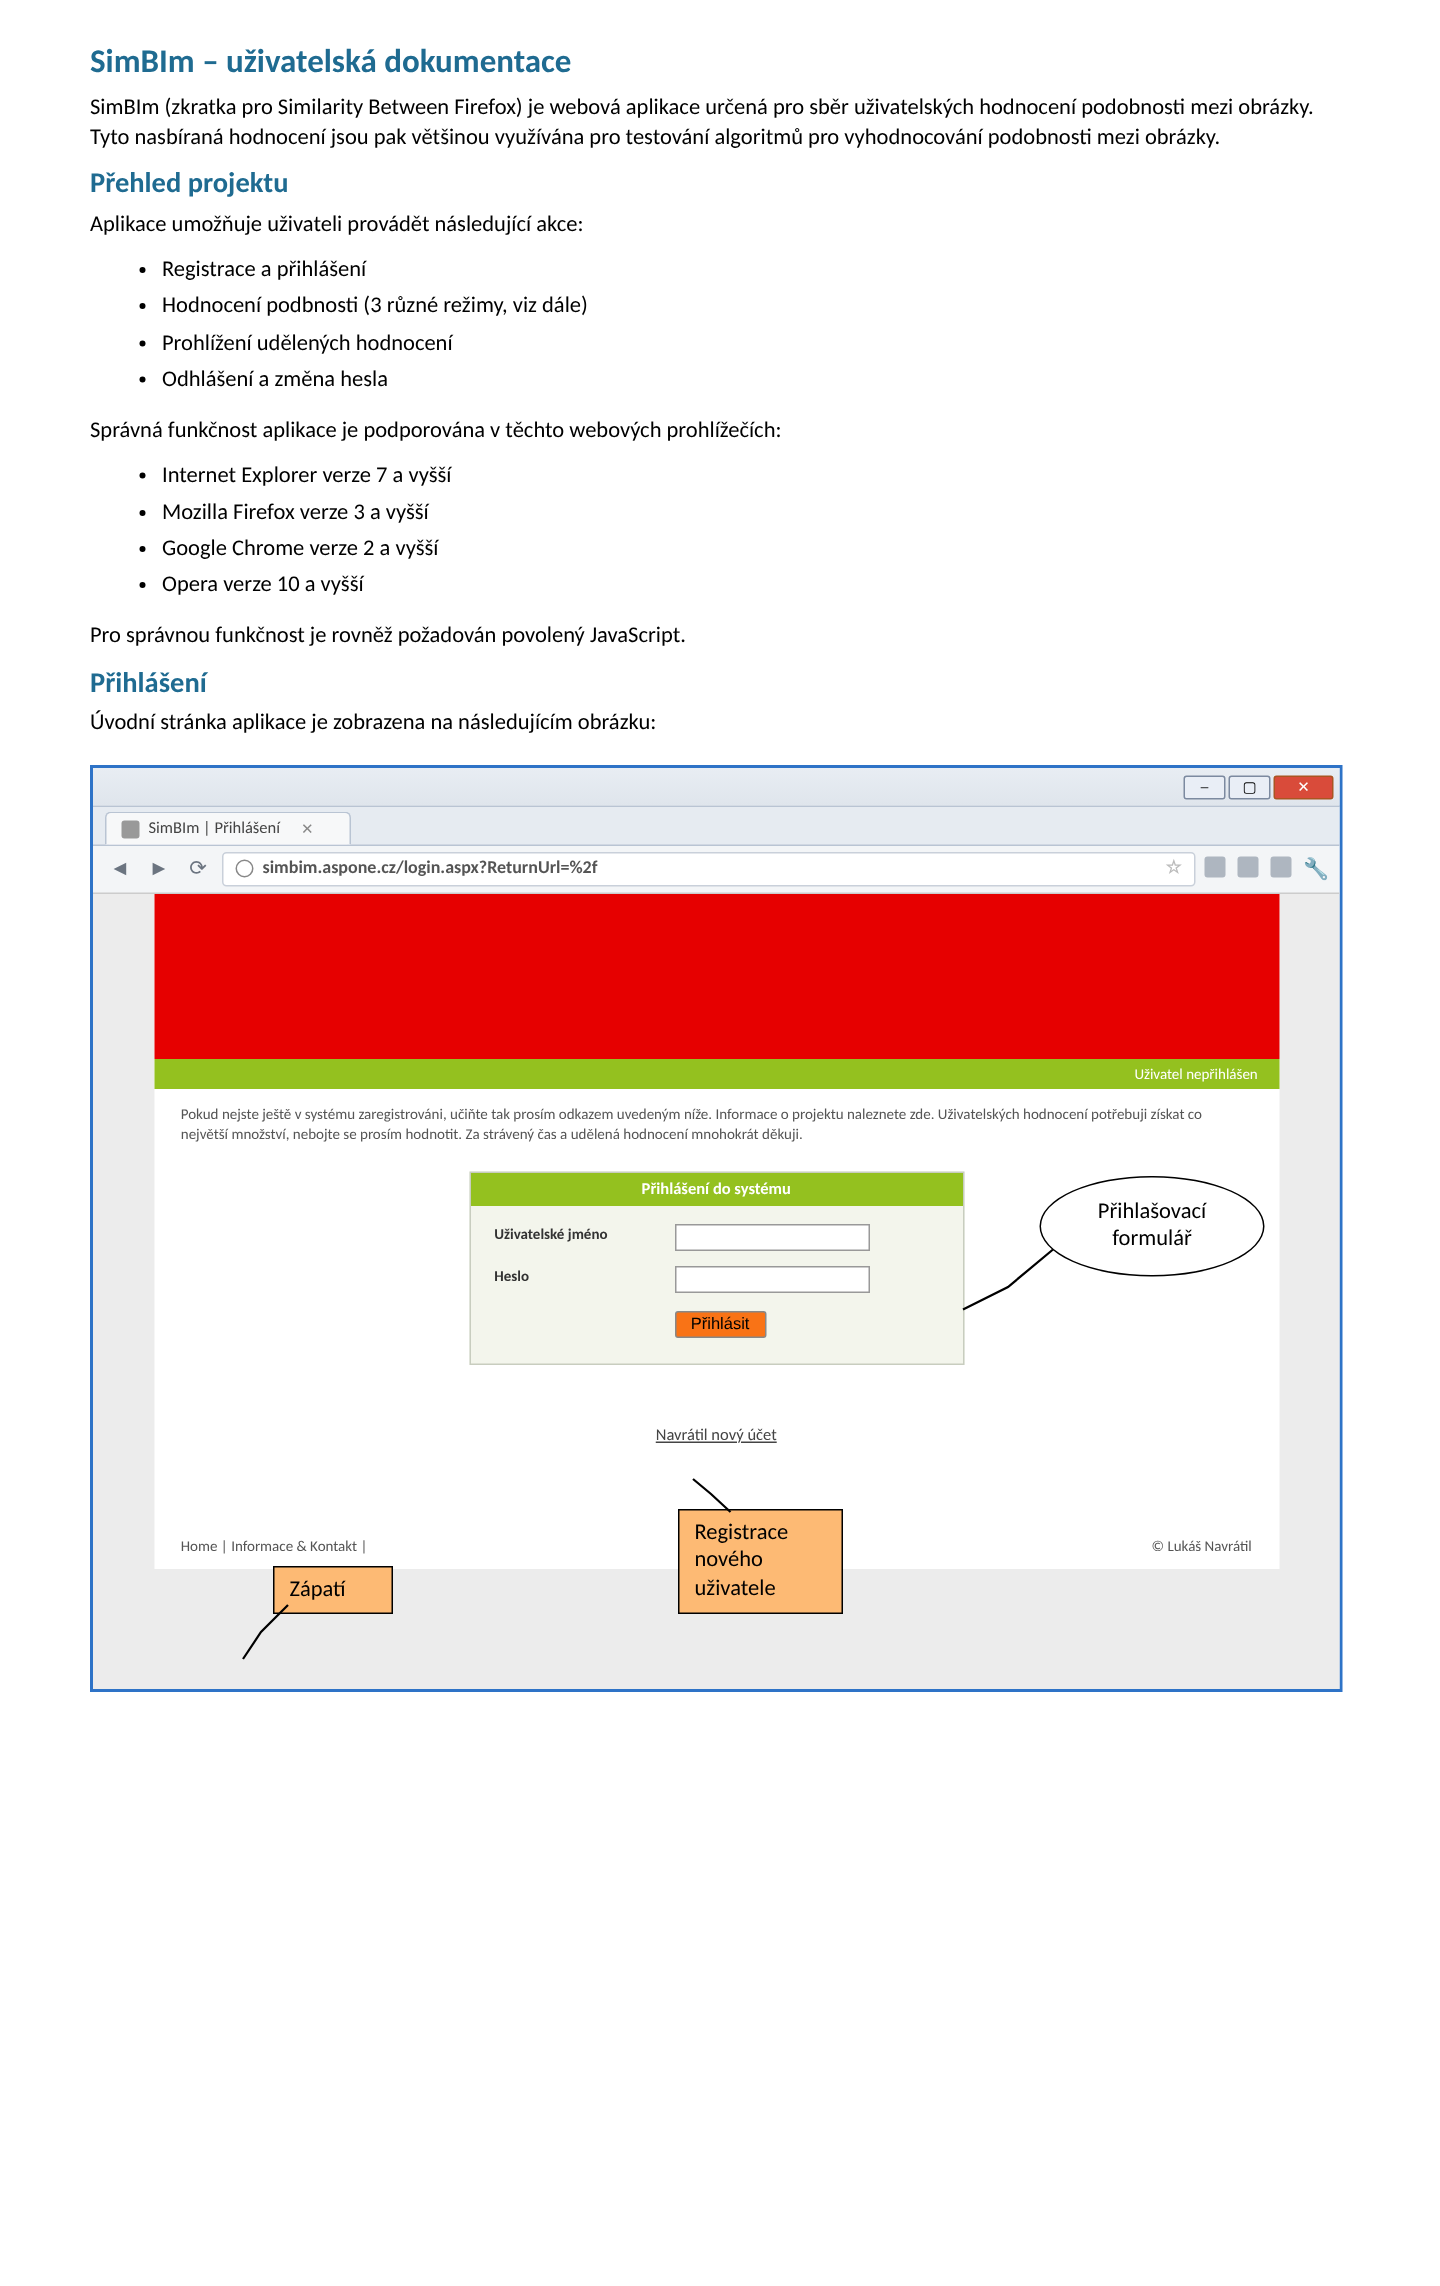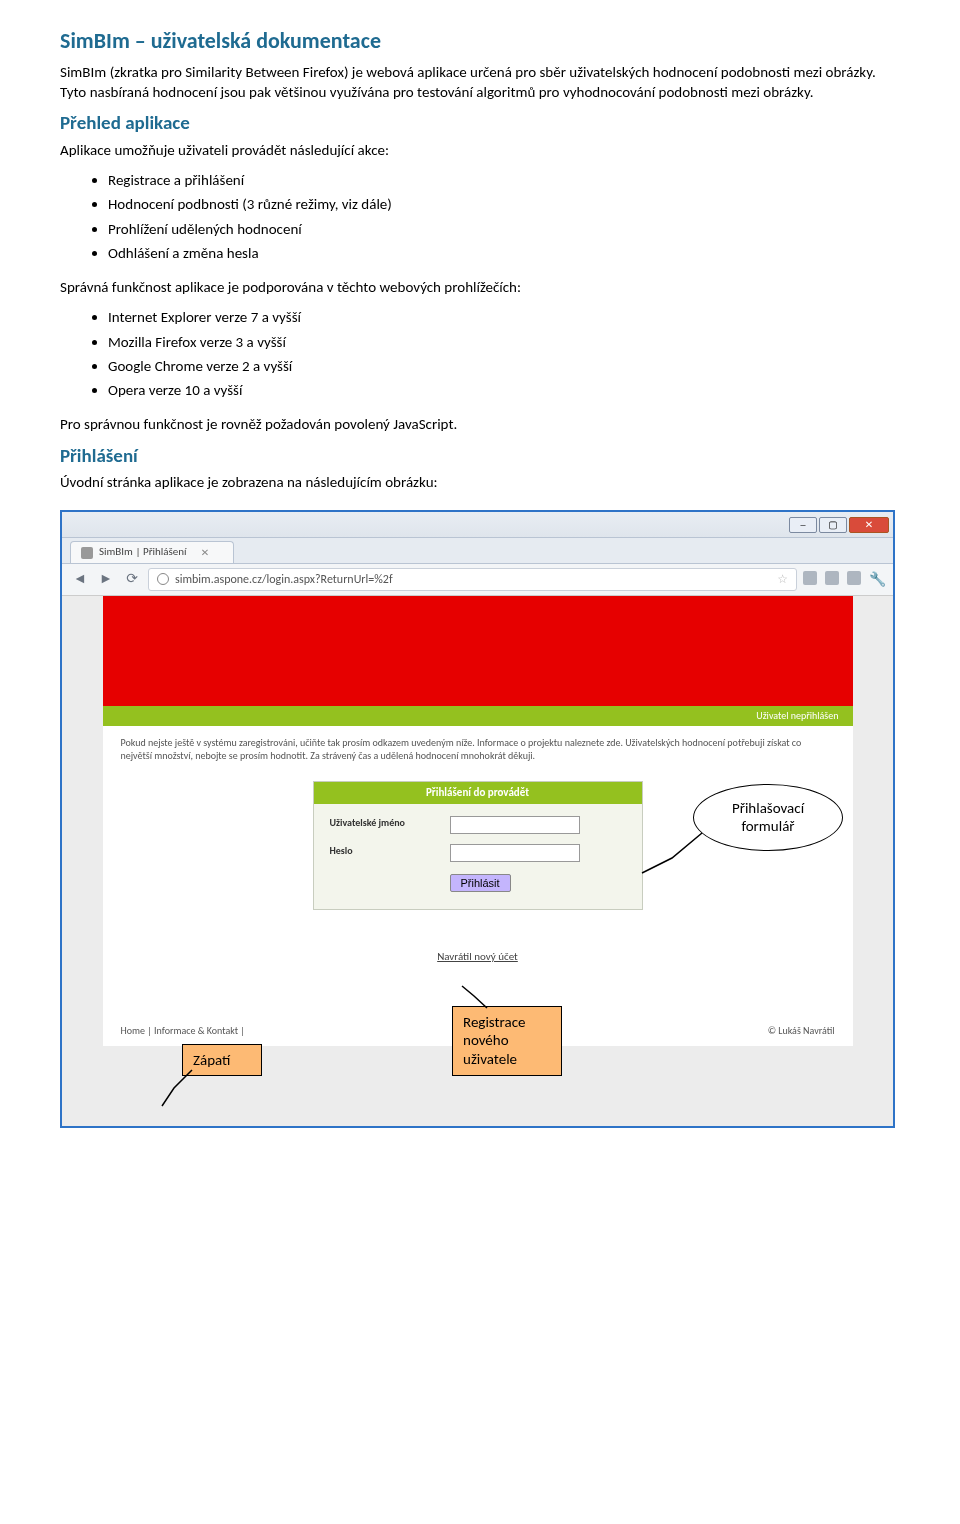--- a/index.html
+++ b/index.html
@@ -97,20 +97,21 @@
     flex: 1;
     background: #fff;
     border: 1px solid #c9d0da;
     border-radius: 3px;
     padding: 2px 8px;
     font-size: 12px;
     color: #555;
     display: flex;
     align-items: center;
     gap: 6px;
+    font-weight: bold;
   }
   .url-box .globe { width: 12px; height: 12px; border: 1px solid #888; border-radius: 50%; }
   .url-box .star { color: #bbb; margin-left: auto; }
   .right-icons { display: flex; gap: 8px; }
   .right-icons .ri { width: 14px; height: 14px; background: #aeb6c0; border-radius: 2px; }
   .right-icons .wrench { width: 16px; height: 16px; color: #777; font-size: 14px; }
 
   .page-area {
     background: #ececec;
     padding: 0 0 6px 0;
@@ -166,21 +167,21 @@
   .form-row input {
     width: 130px; height: 18px;
     border: 1px solid #999;
     font-size: 11px;
     padding: 1px 3px;
   }
   .btn-login {
     margin-left: 120px;
     font-size: 11px;
     padding: 2px 10px;
-    background: #c4b5fd;
+    background: #f97316;
     border: 1px solid #888;
     border-radius: 2px;
     cursor: pointer;
   }
   .create-link {
     text-align: center;
     margin: 40px 0 60px 0;
     font-size: 11px;
   }
   .create-link a { color: #444; text-decoration: underline; }
@@ -212,21 +213,21 @@
     line-height: 1.25;
   }
   svg.pointer { position: absolute; overflow: visible; pointer-events: none; }
 </style>
 </head>
 <body>
 
 <h1 class="doc-title">SimBIm – uživatelská dokumentace</h1>
 <p class="para">SimBIm (zkratka pro Similarity Between Firefox) je webová aplikace určená pro sběr uživatelských hodnocení podobnosti mezi obrázky. Tyto nasbíraná hodnocení jsou pak většinou využívána pro testování algoritmů pro vyhodnocování podobnosti mezi obrázky.</p>
 
-<h2 class="sec-title">Přehled aplikace</h2>
+<h2 class="sec-title">Přehled projektu</h2>
 <p class="para">Aplikace umožňuje uživateli provádět následující akce:</p>
 <ul class="bullets">
   <li>Registrace a přihlášení</li>
   <li>Hodnocení podbnosti (3 různé režimy, viz dále)</li>
   <li>Prohlížení udělených hodnocení</li>
   <li>Odhlášení a změna hesla</li>
 </ul>
 
 <p class="para">Správná funkčnost aplikace je podporována v těchto webových prohlížečích:</p>
 <ul class="bullets">
@@ -275,21 +276,21 @@
     <div class="page-inner">
       <div class="red-banner"></div>
       <div class="green-strip">
         <span>Uživatel nepřihlášen</span>
       </div>
       <div class="info-text">
         <span>Pokud nejste ještě v systému zaregistrováni, učiňte tak prosím odkazem uvedeným níže. Informace o projektu naleznete </span><span class="link">zde</span><span>. Uživatelských hodnocení potřebuji získat co největší množství, nebojte se prosím hodnotit. Za strávený čas a udělená hodnocení mnohokrát děkuji.</span>
       </div>
 
       <div class="login-box">
-        <div class="login-header">Přihlášení do provádět</div>
+        <div class="login-header">Přihlášení do systému</div>
         <div class="login-body">
           <div class="form-row">
             <label>Uživatelské jméno</label>
             <input type="text" style="">
           </div>
           <div class="form-row">
             <label>Heslo</label>
             <input type="password" style="">
           </div>
           <button class="btn-login">Přihlásit</button>

